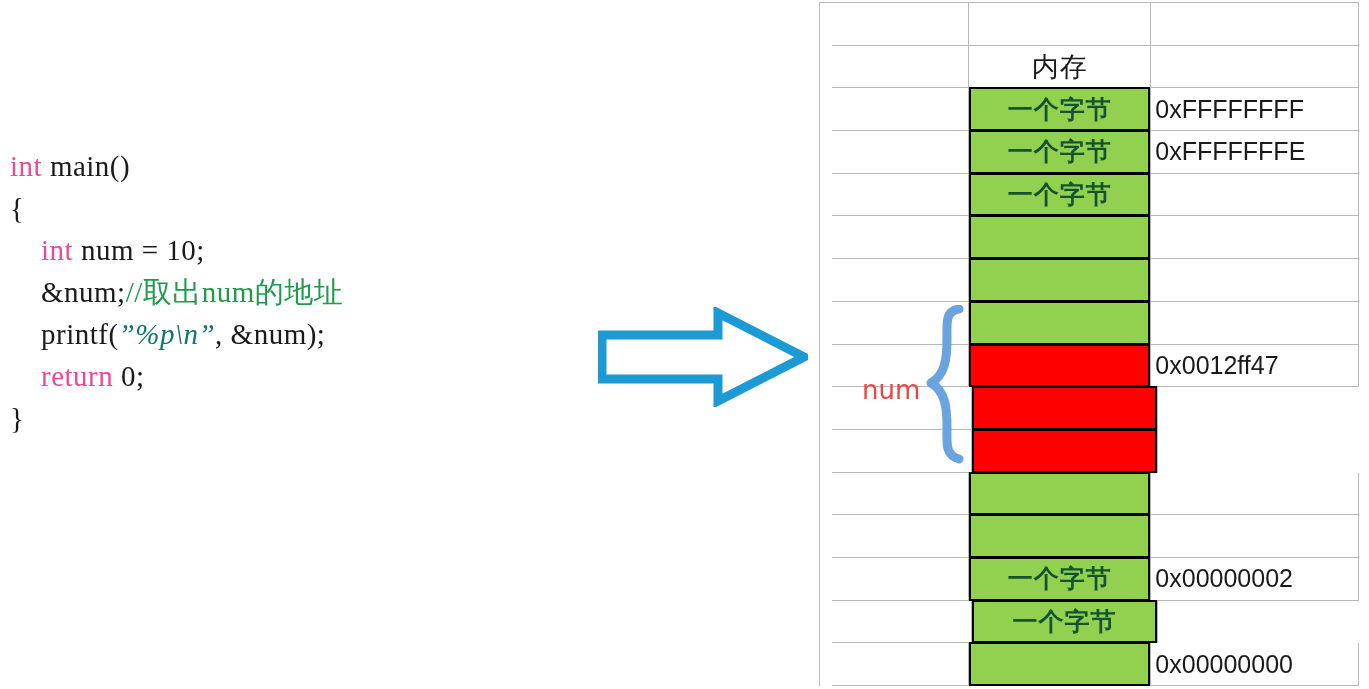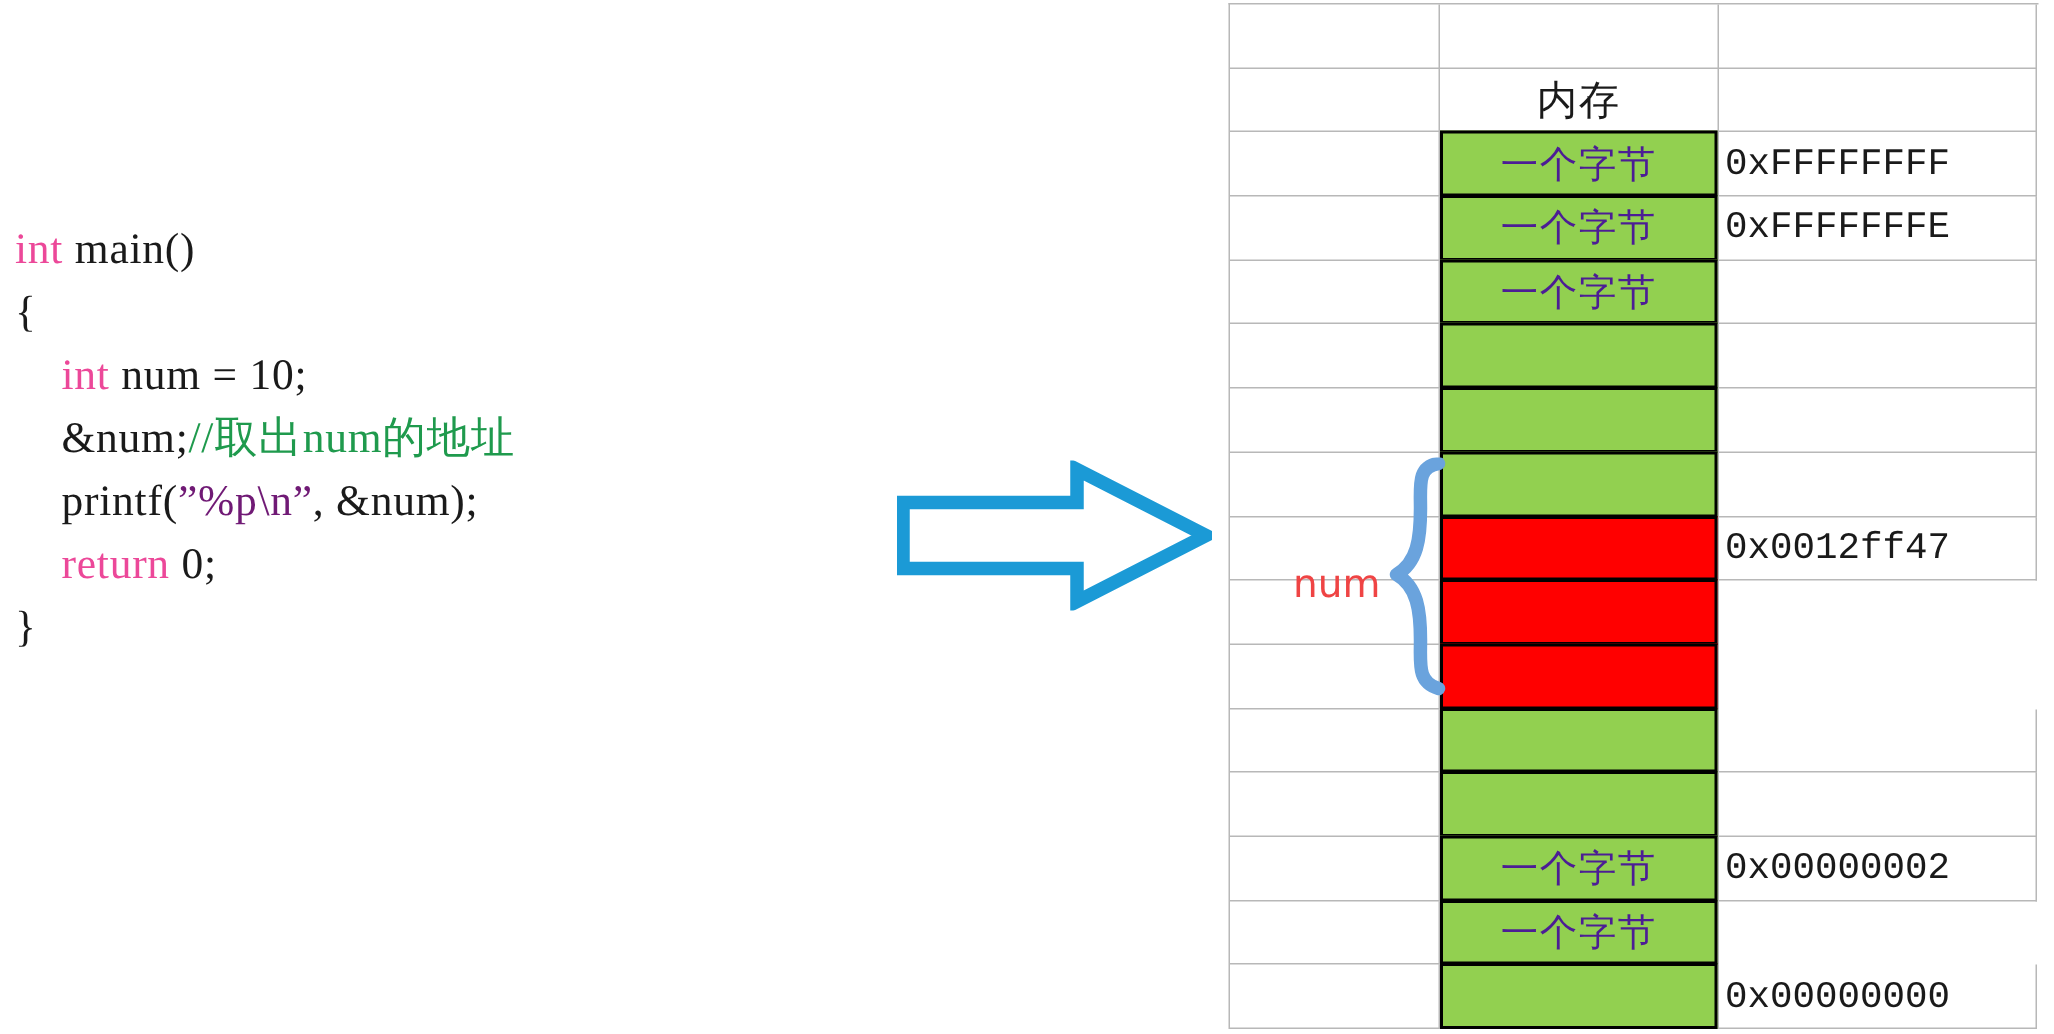--- a/index.html
+++ b/index.html
@@ -25,41 +25,42 @@
     font-size: 29px;
     line-height: 42px;
     color: #000000;
     white-space: pre;
     letter-spacing: 0.5px;
   }
   #code-block .line { height: 42px; white-space: pre; }
   .kw      { color: #ec4899; }
   .plain   { color: #1a1a1a; }
   .comment { color: #1f9a4d; }
-  .str     { color: #701a75; }
+  .str     { color: #0f766e; font-style: italic; }
 
   
   #arrow {
     position: absolute;
     left: 598px;
     top: 307px;
     width: 210px;
     height: 100px;
   }
 
   
   #memory-grid {
     position: absolute;
     left: 819px;
     top: 2px;
     width: 540px;
     height: 684px;
     border-top: 1px solid #b8b8b8;
     border-left: 1px solid #b8b8b8;
     box-sizing: border-box;
+    padding-left: 12px;
   }
   .grid-row {
     display: flex;
     height: 42.7px;
     box-sizing: border-box;
   }
   .cell {
     box-sizing: border-box;
     border-right: 1px solid #b8b8b8;
     border-bottom: 1px solid #b8b8b8;
@@ -76,43 +77,44 @@
     right: 0px;
     top: -1px;
     bottom: -1px;
     border: 2px solid #000000;
     box-sizing: border-box;
     display: flex;
     align-items: center;
     justify-content: center;
     font-family: "DejaVu Sans", sans-serif;
     font-size: 25px;
-    color: #4c1d95;
+    color: #14532d;
     letter-spacing: 1px;
+    font-weight: bold;
   }
   .byte-green { background: #92d050; }
   .byte-red   { background: #ff0000; }
 
   .mem-header {
     display: flex;
     align-items: center;
     justify-content: center;
     height: 100%;
     font-family: "DejaVu Sans", sans-serif;
     font-size: 27px;
     color: #1a1a1a;
     letter-spacing: 1px;
   }
 
   .addr {
     display: flex;
     align-items: center;
     padding-left: 4px;
     height: 100%;
-    font-family: Liberation Mono, monospace;
+    font-family: Liberation Sans, sans-serif;
     font-size: 25px;
     color: #1a1a1a;
     letter-spacing: 0px;
   }
 
   
   #num-label {
     position: absolute;
     left: 862px;
     top: 375px;

